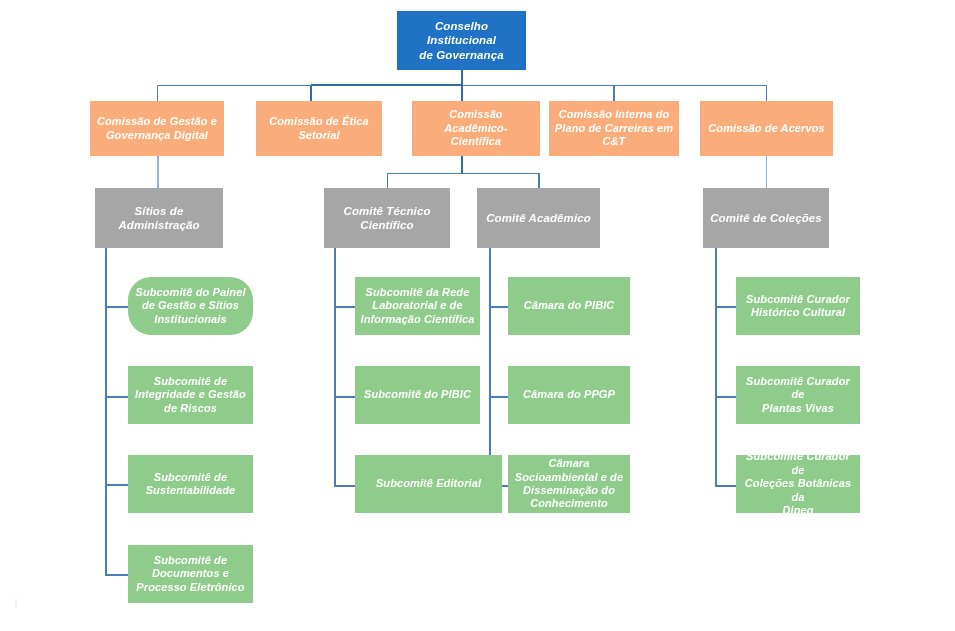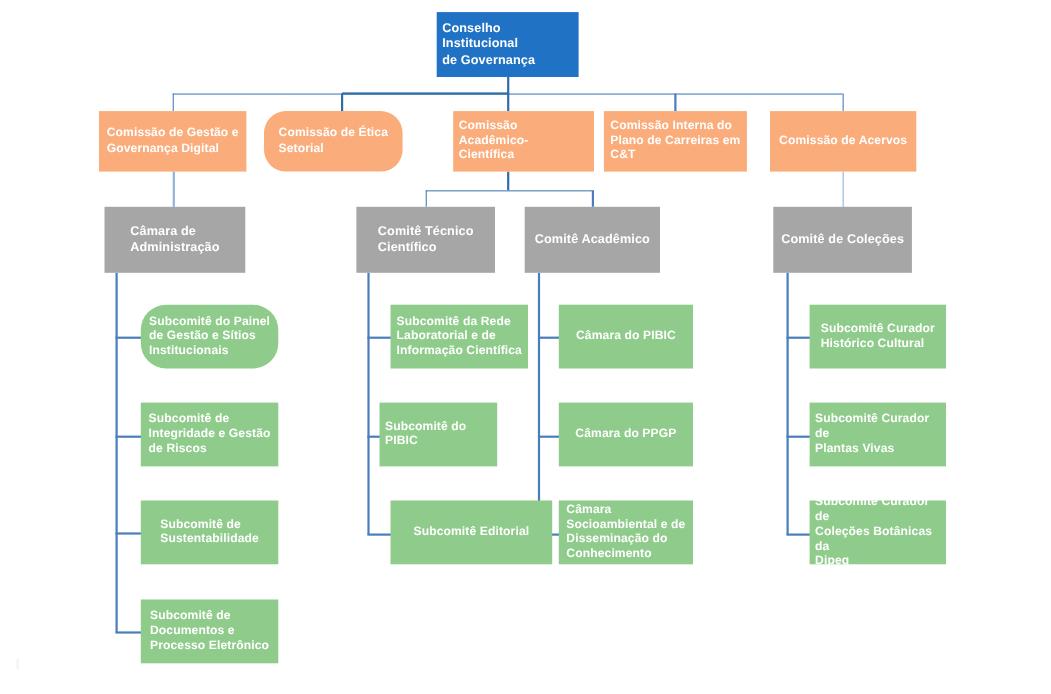--- a/index.html
+++ b/index.html
@@ -17,28 +17,29 @@
     height: 631px;
     background: #ffffff;
     overflow: hidden;
   }
   .node {
     position: absolute;
     box-sizing: border-box;
     display: flex;
     align-items: center;
     justify-content: center;
-    text-align: left;
+    text-align: center;
     color: #ffffff;
     font-weight: bold;
     line-height: 1.22;
     letter-spacing: 0.1px;
     padding: 2px 5px;
     white-space: pre-line;
     z-index: 3;
+    font-style: italic;
   }
   .node.root {
     background: #1F72C4;
     font-size: 11.5px;
   }
   .node.commission {
     background: #FAAC7B;
     font-size: 11px;
   }
   .node.committee {
@@ -110,30 +111,30 @@
   <div class="conn v" style="left:715px; top:248px; height:238px;"></div>
   <div class="conn h" style="left:715px; top:306px; width:22px;"></div>
   <div class="conn h" style="left:715px; top:396px; width:22px;"></div>
   <div class="conn h" style="left:715px; top:485px; width:22px;"></div>
 
   <div class="node root" style="left:397px; top:11px; width:129px; height:59px;">Conselho Institucional
 de Governança</div>
 
   <div class="node commission" style="left:90px; top:101px; width:134px; height:55px;">Comissão de Gestão e
 Governança Digital</div>
-  <div class="node commission" style="left:240px; top:101px; width:126px; height:55px;border-radius:20px;">Comissão de Ética
+  <div class="node commission" style="left:256px; top:101px; width:126px; height:55px;">Comissão de Ética
 Setorial</div>
   <div class="node commission" style="left:412px; top:101px; width:128px; height:55px;">Comissão Acadêmico-
 Científica</div>
   <div class="node commission" style="left:549px; top:101px; width:130px; height:55px;">Comissão Interna do
 Plano de Carreiras em
 C&amp;T</div>
   <div class="node commission" style="left:700px; top:101px; width:133px; height:55px;">Comissão de Acervos</div>
 
-  <div class="node committee" style="left:95px; top:188px; width:128px; height:60px;">Câmara de
+  <div class="node committee" style="left:95px; top:188px; width:128px; height:60px;">Sítios de
 Administração</div>
   <div class="node committee" style="left:324px; top:188px; width:126px; height:60px;">Comitê Técnico
 Científico</div>
   <div class="node committee" style="left:477px; top:188px; width:123px; height:60px;">Comitê Acadêmico</div>
   <div class="node committee" style="left:703px; top:188px; width:126px; height:60px;">Comitê de Coleções</div>
 
   <div class="node subcommittee" style="left:128px; top:277px; width:125px; height:58px;border-radius:23px;">Subcomitê do Painel
 de Gestão e Sítios
 Institucionais</div>
   <div class="node subcommittee" style="left:128px; top:366px; width:125px; height:58px;">Subcomitê de
@@ -141,21 +142,21 @@
 de Riscos</div>
   <div class="node subcommittee" style="left:128px; top:455px; width:125px; height:58px;">Subcomitê de
 Sustentabilidade</div>
   <div class="node subcommittee" style="left:128px; top:545px; width:125px; height:58px;">Subcomitê de
 Documentos e
 Processo Eletrônico</div>
 
   <div class="node subcommittee" style="left:355px; top:277px; width:125px; height:58px;">Subcomitê da Rede
 Laboratorial e de
 Informação Científica</div>
-  <div class="node subcommittee" style="left:345px; top:366px; width:107px; height:58px;">Subcomitê do PIBIC</div>
+  <div class="node subcommittee" style="left:355px; top:366px; width:125px; height:58px;">Subcomitê do PIBIC</div>
   <div class="node subcommittee" style="left:355px; top:455px; width:147px; height:58px;">Subcomitê Editorial</div>
 
   <div class="node subcommittee" style="left:508px; top:277px; width:122px; height:58px;">Câmara do PIBIC</div>
   <div class="node subcommittee" style="left:508px; top:366px; width:122px; height:58px;">Câmara do PPGP</div>
   <div class="node subcommittee" style="left:508px; top:455px; width:122px; height:58px;">Câmara
 Socioambiental e de
 Disseminação do
 Conhecimento</div>
 
   <div class="node subcommittee" style="left:736px; top:277px; width:124px; height:58px;">Subcomitê Curador

